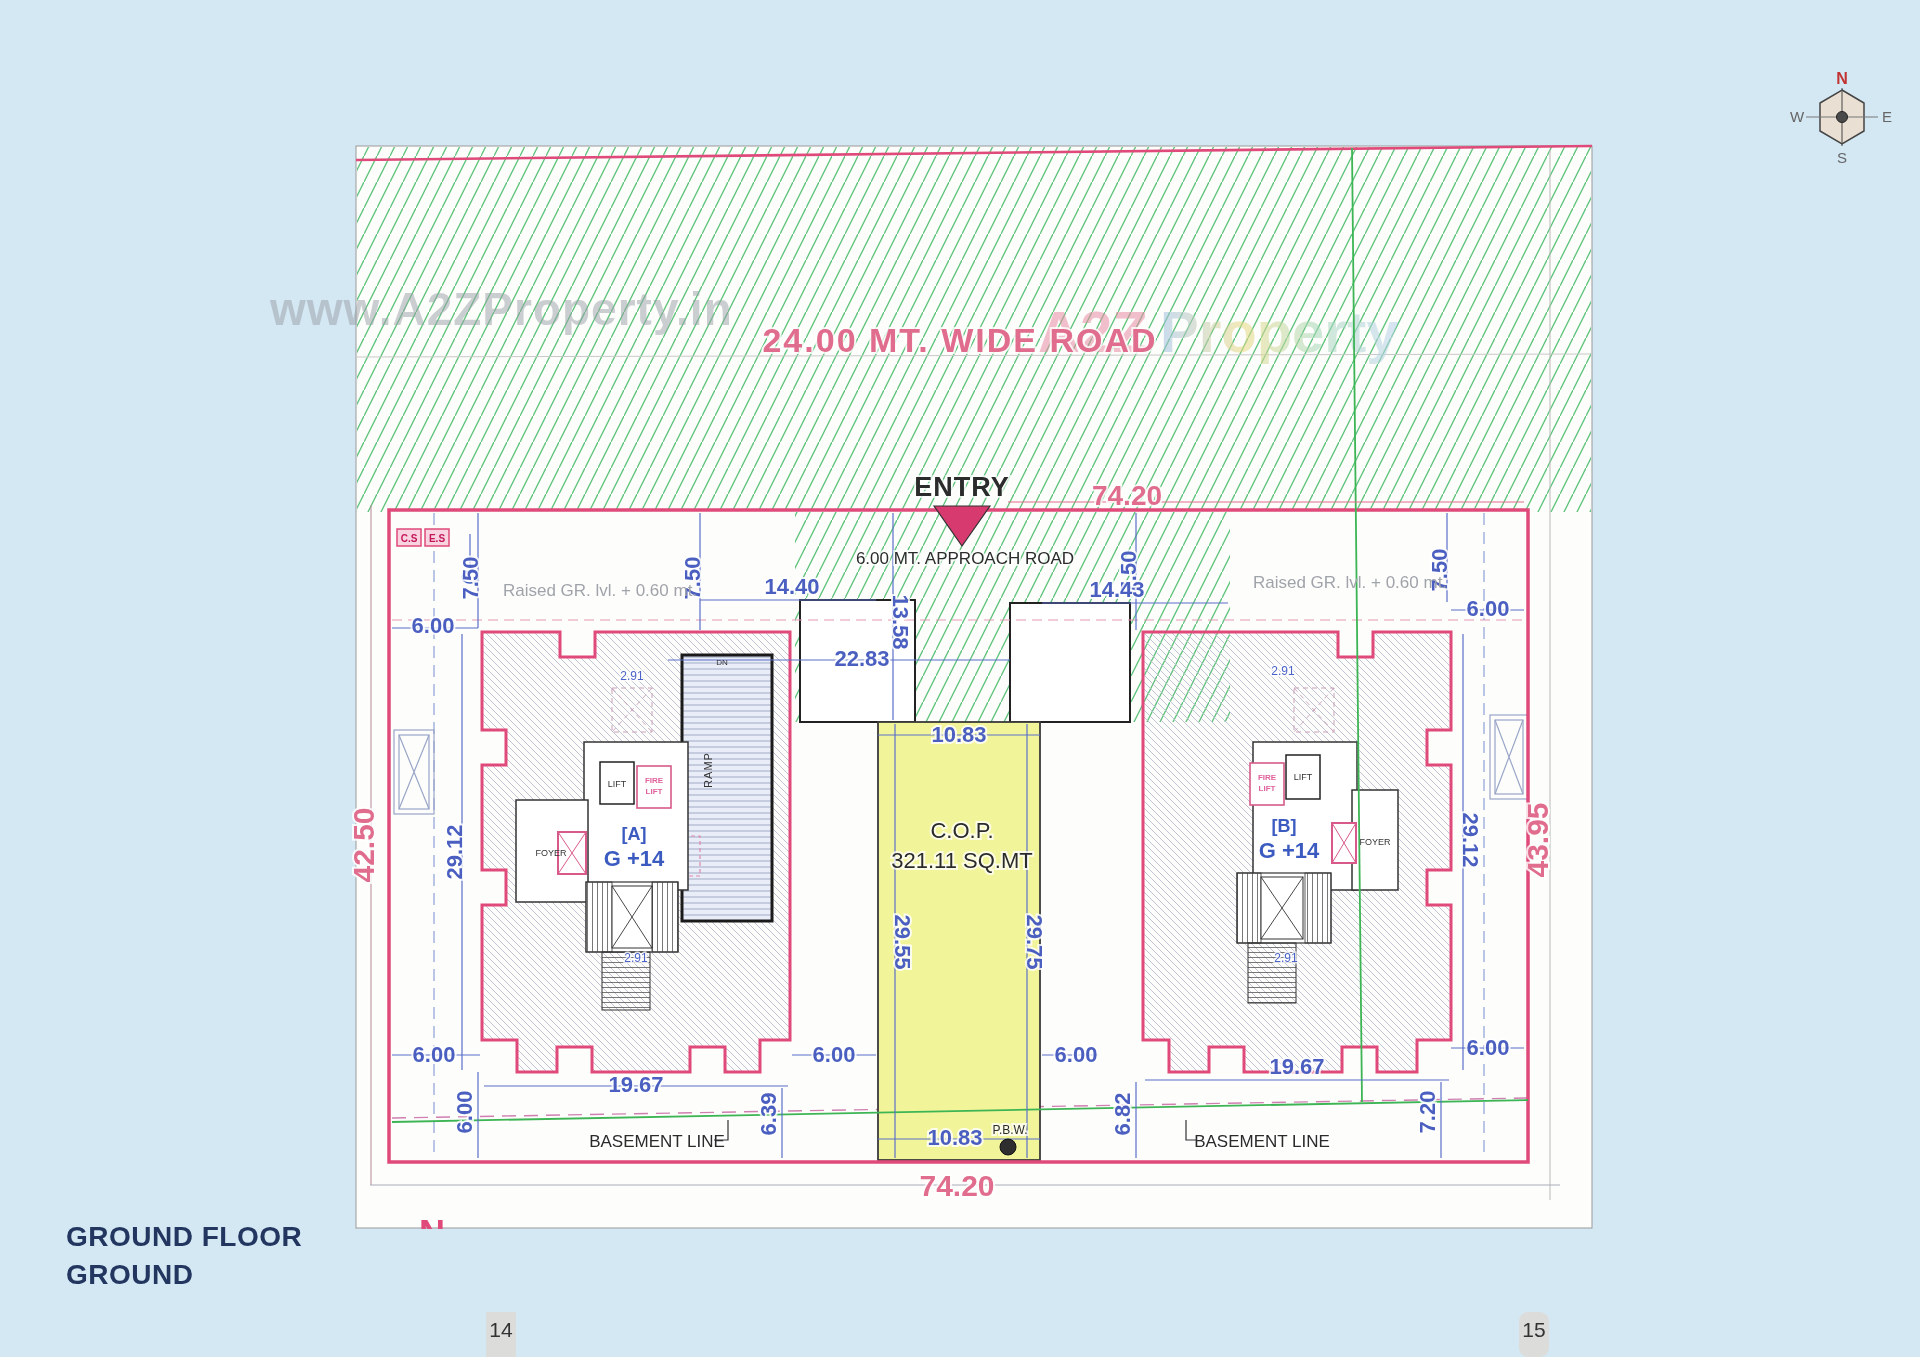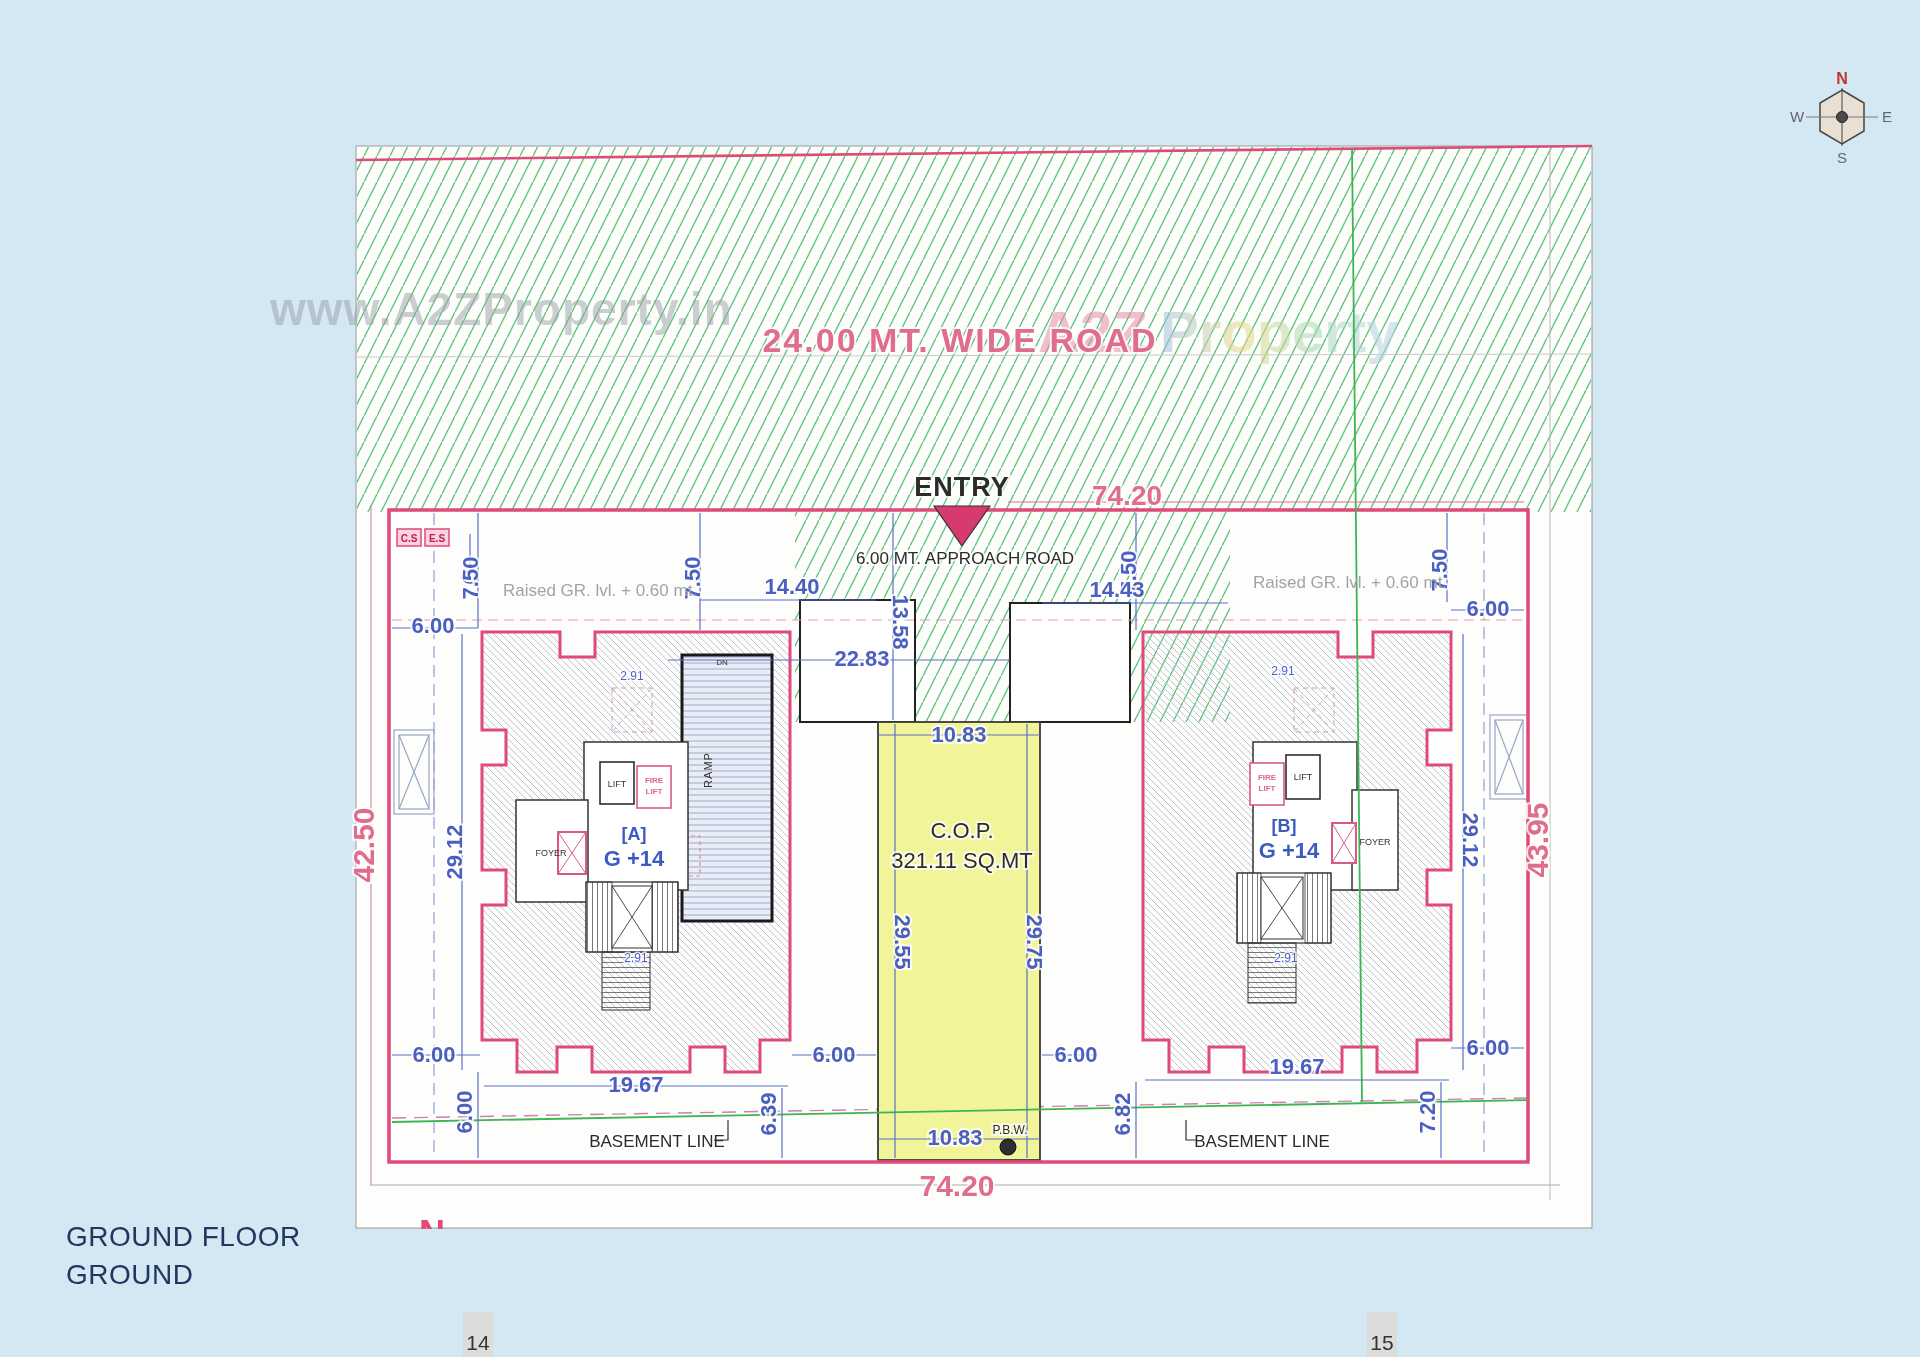--- a/index.html
+++ b/index.html
@@ -7,24 +7,24 @@
   svg{position:absolute;left:0;top:0;}
   text{font-family:"Liberation Sans","DejaVu Sans",sans-serif;}
   .dt{fill:#4a5fc0;font-size:22px;paint-order:stroke;stroke:rgba(255,255,255,.82);stroke-width:4px;font-weight:600;}
   .dts{fill:#4a63c8;font-size:12px;paint-order:stroke;stroke:rgba(255,255,255,.8);stroke-width:3px;}
   .pk{fill:#e06d8d;font-weight:600;paint-order:stroke;stroke:rgba(255,255,255,.8);stroke-width:4px;}
   .blk{fill:#2b2b2b;paint-order:stroke;stroke:rgba(255,255,255,.75);stroke-width:4px;}
   .gray{fill:#a0a4aa;}
   .tiny{fill:#333;}
   .pink-t{fill:#e0619c;font-weight:700;}
   .blue-lbl{fill:#3b5bc0;font-weight:700;}
-  #title{position:absolute;left:66px;top:1218px;color:#22365f;font-weight:400;font-size:28px;line-height:38px;letter-spacing:.5px;}
-  .pagestrip{position:absolute;top:1312px;width:30px;height:45px;background:#dcdcda;color:#333;font-size:21px;text-align:center;padding-top:19px;box-sizing:border-box;}
+  #title{position:absolute;left:66px;top:1218px;color:#22365f;font-weight:700;font-size:28px;line-height:38px;letter-spacing:.5px;}
+  .pagestrip{position:absolute;top:1312px;width:30px;height:45px;background:#dcdcda;color:#333;font-size:21px;text-align:center;padding-top:6px;box-sizing:border-box;margin-left:23px;}
   #strip-14{left:463px;}
-  #strip-15{left:1367px;}
+  #strip-15{left:1496px;border-radius:9px;}
 </style>
 </head>
 <body>
 
 <div id="canvas">
 
 <svg width="1920" height="1357" viewBox="0 0 1920 1357">
   <defs>
     <pattern id="roadHatch" width="13" height="26" patternUnits="userSpaceOnUse">
       <path d="M0,26 L13,0" stroke="#5fc47c" stroke-width="1.4" fill="none"></path>

